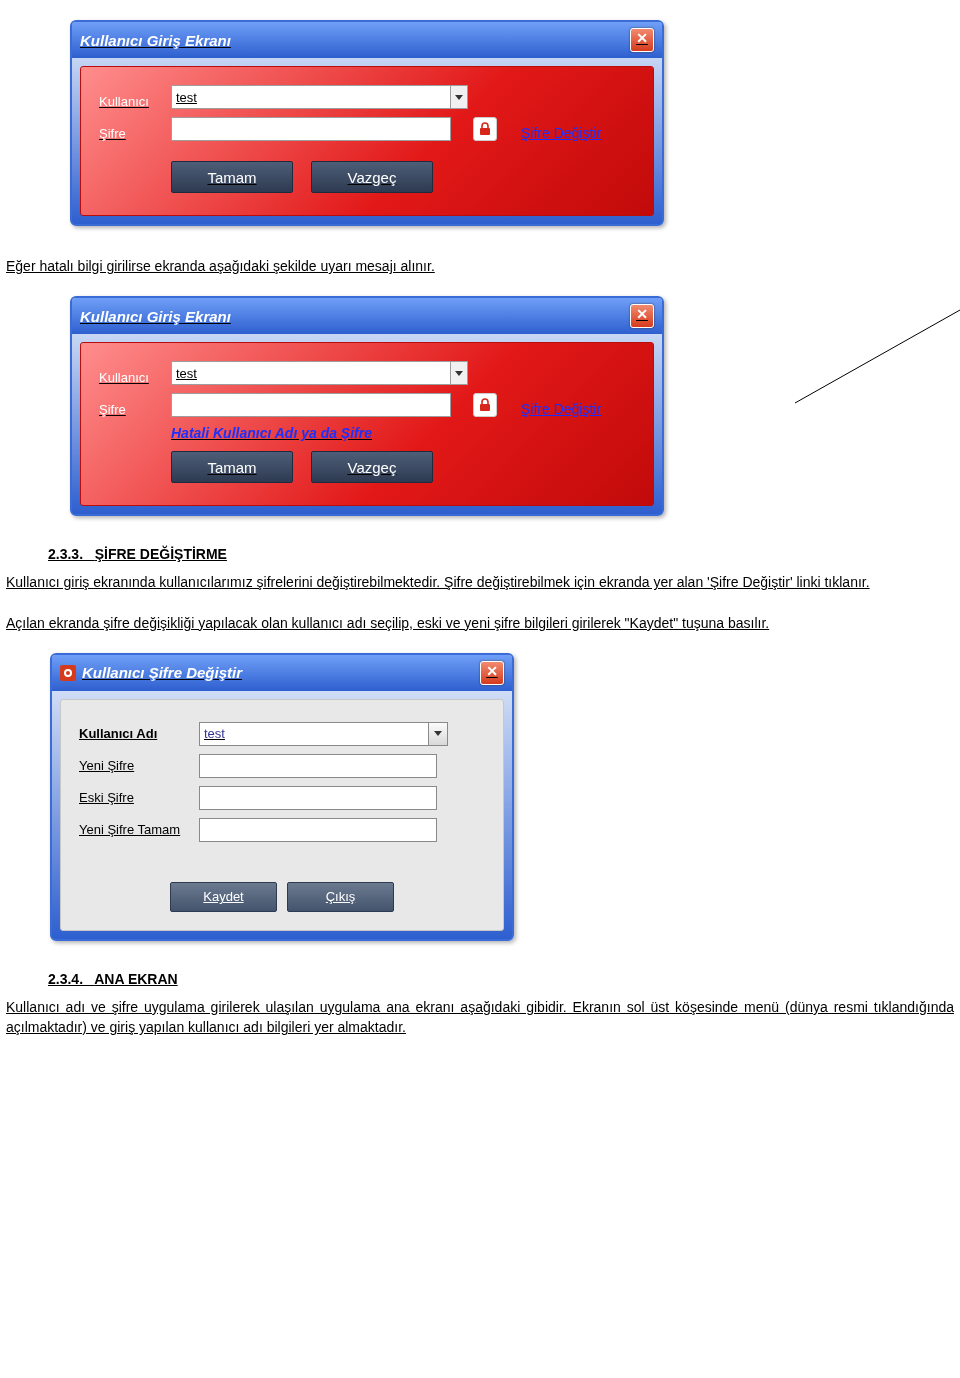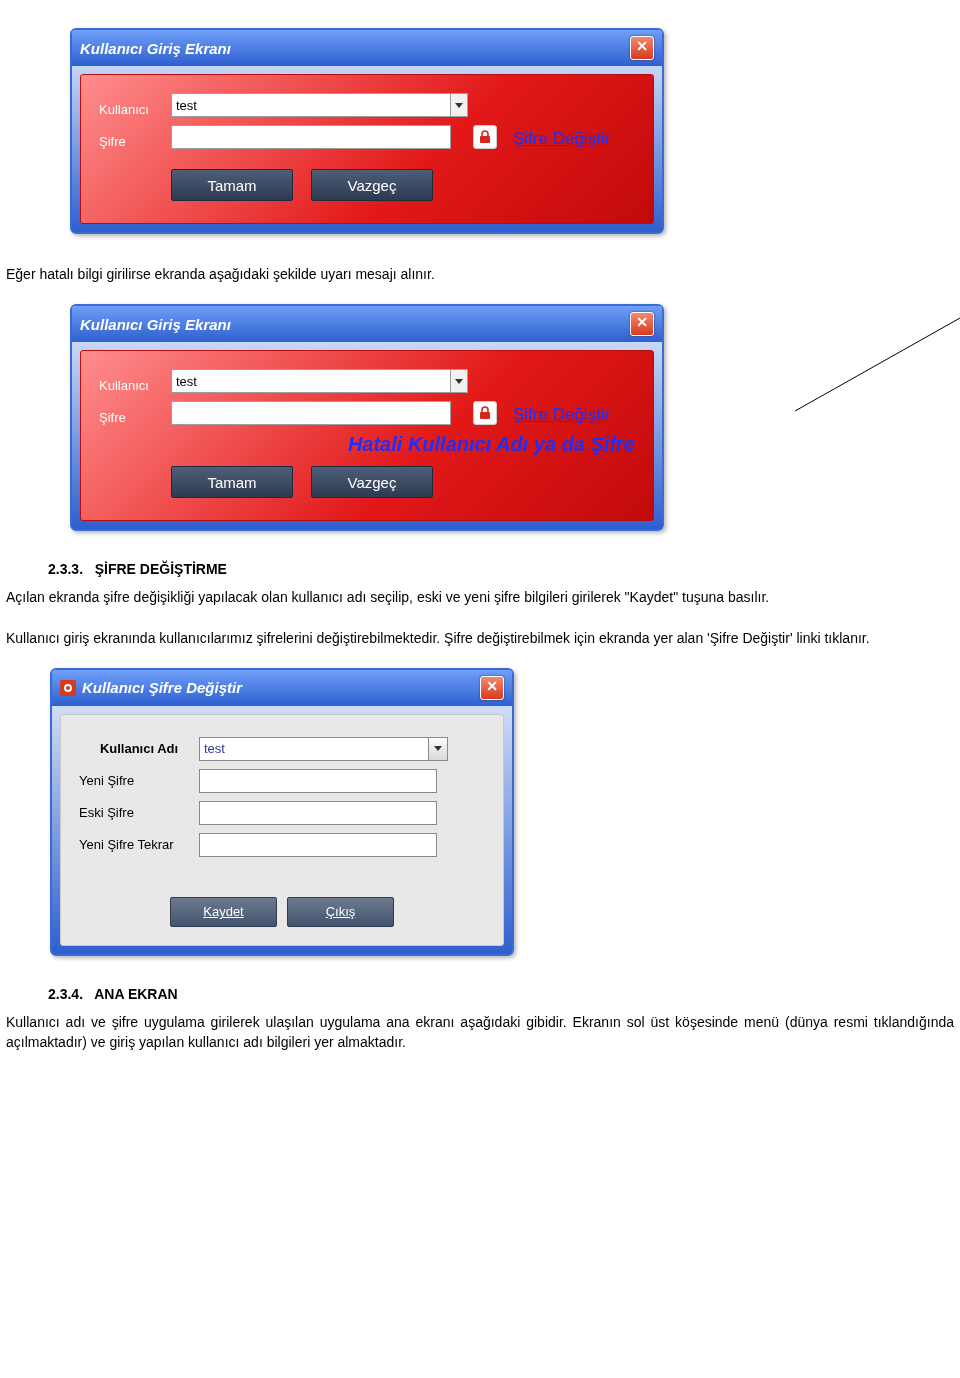--- a/index.html
+++ b/index.html
@@ -5,21 +5,22 @@
   body {
     margin: 0;
     padding: 0;
     font-family: Arial, Helvetica, sans-serif;
     font-size: 14px;
     color: #000;
     background: #fff;
     width: 960px;
   }
   .page {
-    padding: 8px 0 40px 0;
+    padding: 0 0 40px 0;
+    text-decoration: underline;
   }
   .dialog-wrap {
     margin: 20px 0 10px 70px;
     position: relative;
   }
   .dialog-outer {
     border: 2px solid #3a6bd6;
     border-radius: 6px;
     width: 590px;
     background: linear-gradient(#e7effc, #2e5fcf);
@@ -112,34 +113,33 @@
     border: 1px solid #ccc;
     border-radius: 3px;
     margin-left: 6px;
     display: flex;
     align-items: center;
     justify-content: center;
   }
   .sifre-link {
     color: #1930ff;
     text-decoration: underline;
-    margin-left: 16px;
-    font-size: 17px;
+    margin-left: 24px;
+    font-size: 14px;
     cursor: pointer;
   }
   .error-text {
     color: #1930ff;
     font-weight: bold;
     font-style: italic;
     margin-left: 72px;
     margin-top: 0;
     margin-bottom: 10px;
-    font-size: 20px;
+    font-size: 14px;
     white-space: nowrap;
-    text-align: right;
   }
   .btn-row {
     display: flex;
     gap: 18px;
     margin-left: 72px;
     margin-top: 20px;
   }
   .nav-btn {
     background: linear-gradient(#4e5e78,#2d3a51);
     border: 1px solid #1e2a3d;
@@ -193,21 +193,21 @@
   }
   .grey-row {
     display: flex;
     align-items: center;
     margin-bottom: 8px;
     font-size: 13px;
   }
   .grey-label {
     width: 120px;
   }
-  .grey-label.bold { font-weight: bold; text-align: center; }
+  .grey-label.bold { font-weight: bold; }
   .grey-combo-input {
     background: #fff;
     border: 1px solid #8a8a8a;
     height: 22px;
     width: 220px;
     padding: 0 4px;
     color: #323495;
     font-size: 13px;
     display: flex;
     align-items: center;
@@ -352,22 +352,22 @@
       </div>
     </div>
   </div>
 </div>
 
 <div class="section-num">
   <span>2.3.3.</span>&nbsp;&nbsp;
   <span>ŞİFRE DEĞİŞTİRME</span>
 </div>
 
+<div class="body-text" style="margin-top:10px;">Kullanıcı giriş ekranında kullanıcılarımız şifrelerini değiştirebilmektedir. Şifre değiştirebilmek için ekranda yer alan 'Şifre Değiştir' linki tıklanır.</div>
 <div class="body-text" style="margin-top:0;">Açılan ekranda şifre değişikliği yapılacak olan kullanıcı adı seçilip, eski ve yeni şifre bilgileri girilerek "Kaydet" tuşuna basılır.</div>
-<div class="body-text" style="margin-top:10px;">Kullanıcı giriş ekranında kullanıcılarımız şifrelerini değiştirebilmektedir. Şifre değiştirebilmek için ekranda yer alan 'Şifre Değiştir' linki tıklanır.</div>
 
 <div class="dialog-wrap3">
   <div class="grey-outer">
     <div class="titlebar">
       <span class="titlebar-left">
         <span class="tb-icon">
           <svg width="10" height="10" viewBox="0 0 10 10">
                 <circle cx="5" cy="5" r="4" fill="#fff"></circle>
                 <circle cx="5" cy="5" r="2" fill="#d63a1d"></circle>
               </svg>
@@ -391,21 +391,21 @@
         </div>
         <div class="grey-row">
           <span class="grey-label">Yeni Şifre</span>
           <div class="grey-input"></div>
         </div>
         <div class="grey-row">
           <span class="grey-label">Eski Şifre</span>
           <div class="grey-input"></div>
         </div>
         <div class="grey-row">
-          <span class="grey-label">Yeni Şifre Tekrar</span>
+          <span class="grey-label">Yeni Şifre Tamam</span>
           <div class="grey-input"></div>
         </div>
         <div class="grey-btn-row">
           <div class="grey-btn">Kaydet</div>
           <div class="grey-btn">Çıkış</div>
         </div>
       </div>
     </div>
   </div>
 </div>

